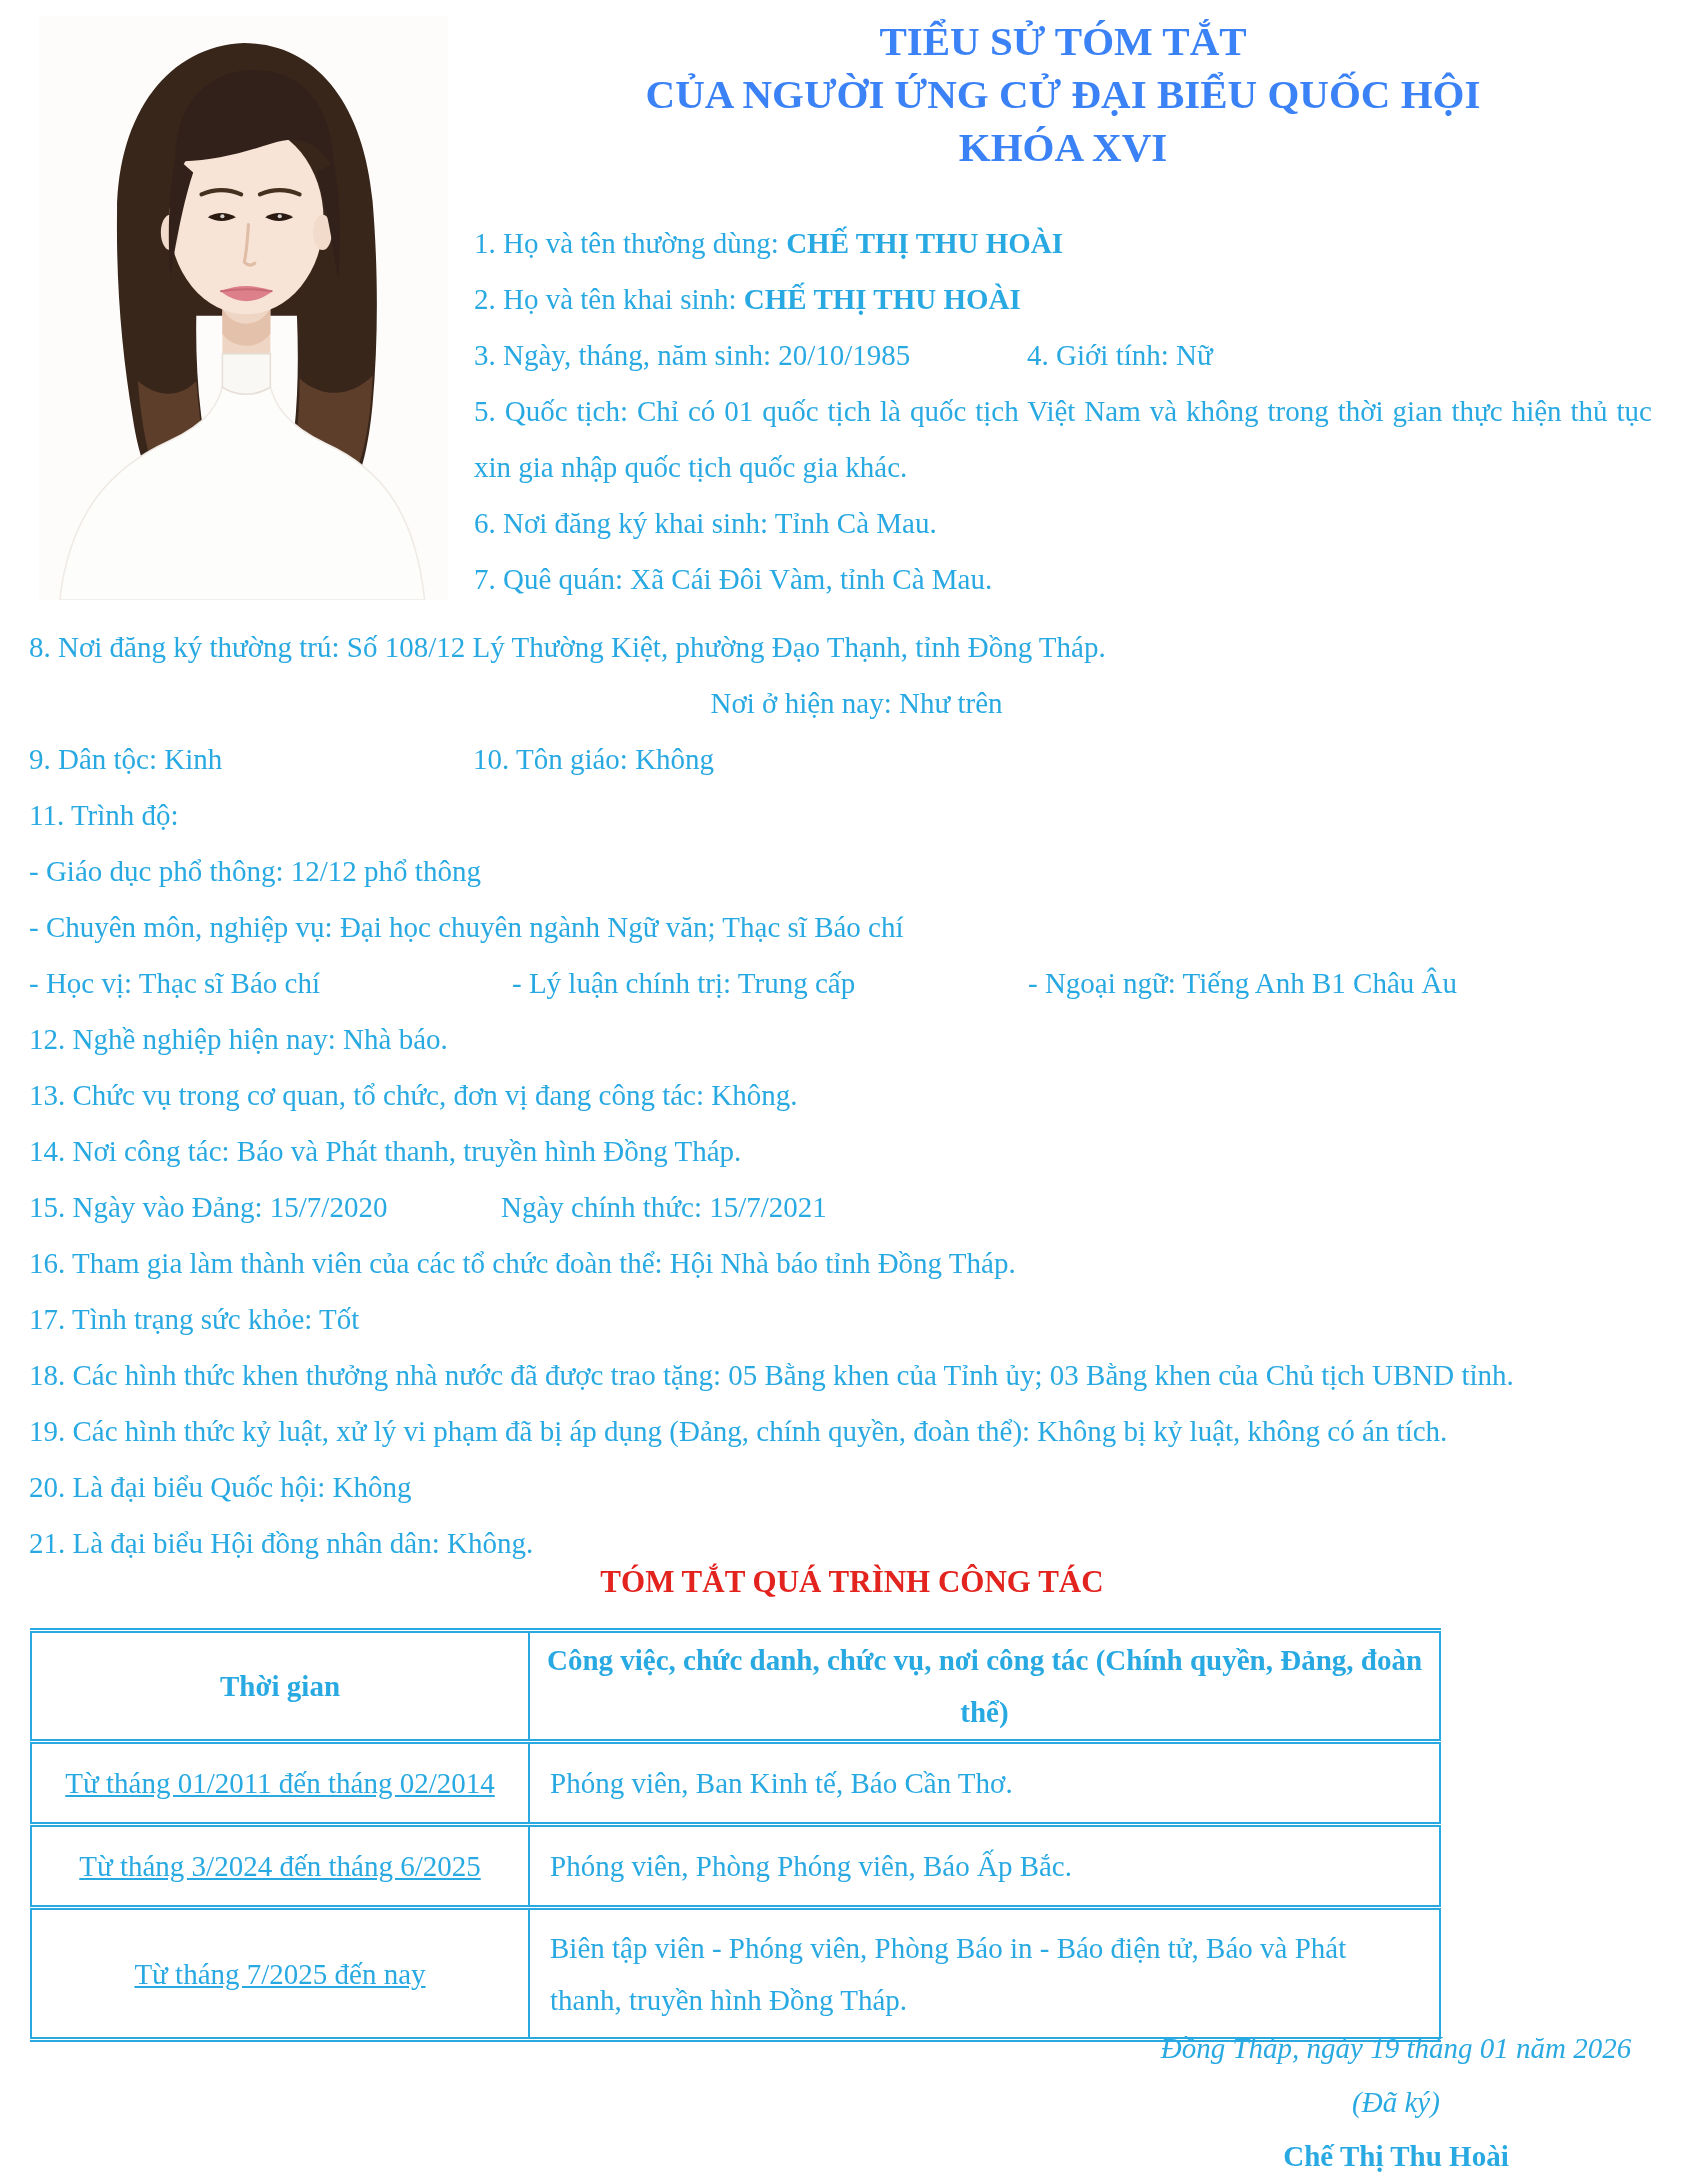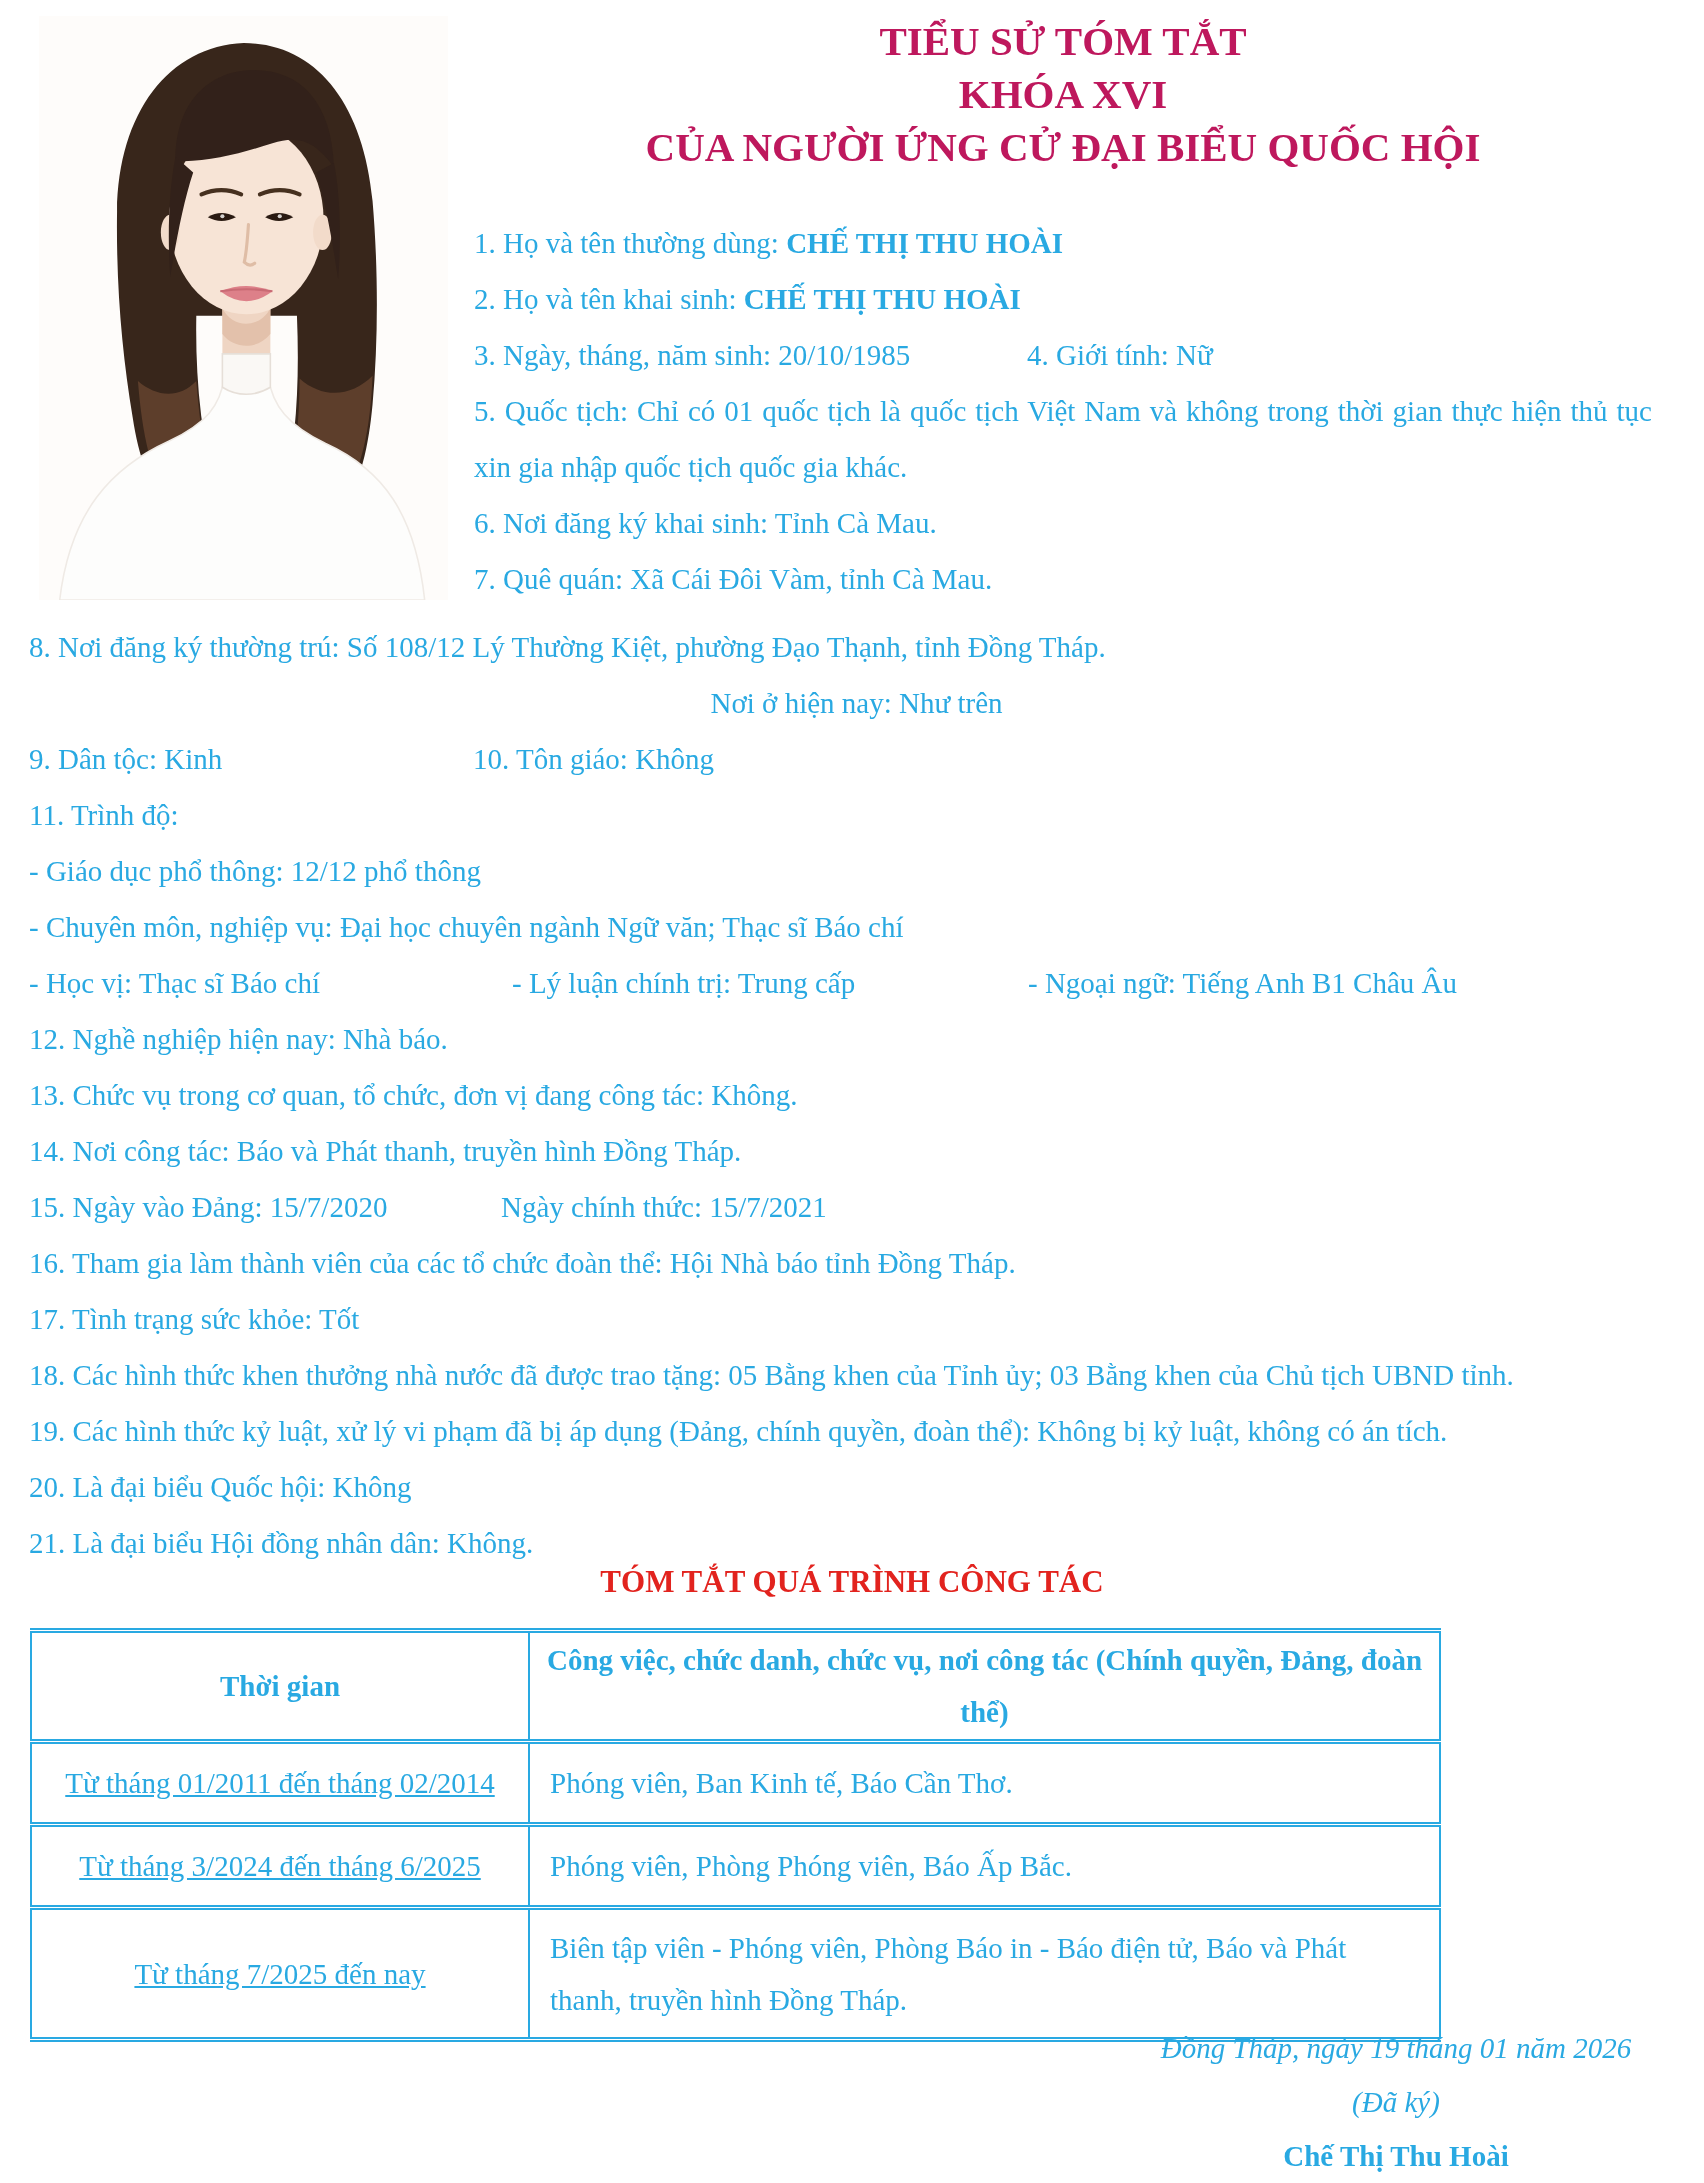--- a/index.html
+++ b/index.html
@@ -21,21 +21,21 @@
     background: #fefcfa;
     overflow: hidden;
   }
   .photo svg { display: block; width: 100%; height: 100%; }
 
   
   .title-block {
     position: absolute;
     left: 474px; right: 52px; top: 14.6px;
     text-align: center;
-    color: #be185d;
+    color: #3b82f6;
     font-weight: bold;
     font-size: 41px;
     line-height: 53px;
   }
 
   
   .top-items {
     position: absolute;
     left: 474px; right: 52px; top: 215px;
     font-size: 29px;
@@ -172,22 +172,22 @@
 
       <path d="M 402 400 C 400 430, 398 455, 394 472 Q 404 482, 414 474" stroke="#dfbda6" stroke-width="6" fill="none" stroke-linecap="round"></path>
 
       <path d="M 348 528 Q 398 508, 448 528 Q 398 566, 348 528 Z" fill="#dd8089"></path>
       <path d="M 348 528 Q 398 520, 448 528" stroke="#c96a74" stroke-width="4" fill="none"></path>
     </svg>
   </div>
 
   <div class="title-block">
     <div>TIỂU SỬ TÓM TẮT</div>
+    <div>CỦA NGƯỜI ỨNG CỬ ĐẠI BIỂU QUỐC HỘI</div>
     <div>KHÓA XVI</div>
-    <div>CỦA NGƯỜI ỨNG CỬ ĐẠI BIỂU QUỐC HỘI</div>
   </div>
 
   <div class="top-items">
     <p><span>1. Họ và tên thường dùng: </span><b class="name">CHẾ THỊ THU HOÀI</b></p>
     <p><span>2. Họ và tên khai sinh: </span><b class="name">CHẾ THỊ THU HOÀI</b></p>
     <p><span>3. Ngày, tháng, năm sinh: 20/10/1985</span><span class="col-abs pos-1060">4. Giới tính: Nữ</span></p>
     <p class="p-justify">5. Quốc tịch: Chỉ có 01 quốc tịch là quốc tịch Việt Nam và không trong thời gian thực hiện thủ tục xin gia nhập quốc tịch quốc gia khác.</p>
     <p>6. Nơi đăng ký khai sinh: Tỉnh Cà Mau.</p>
     <p>7. Quê quán: Xã Cái Đôi Vàm, tỉnh Cà Mau.</p>
   </div>

